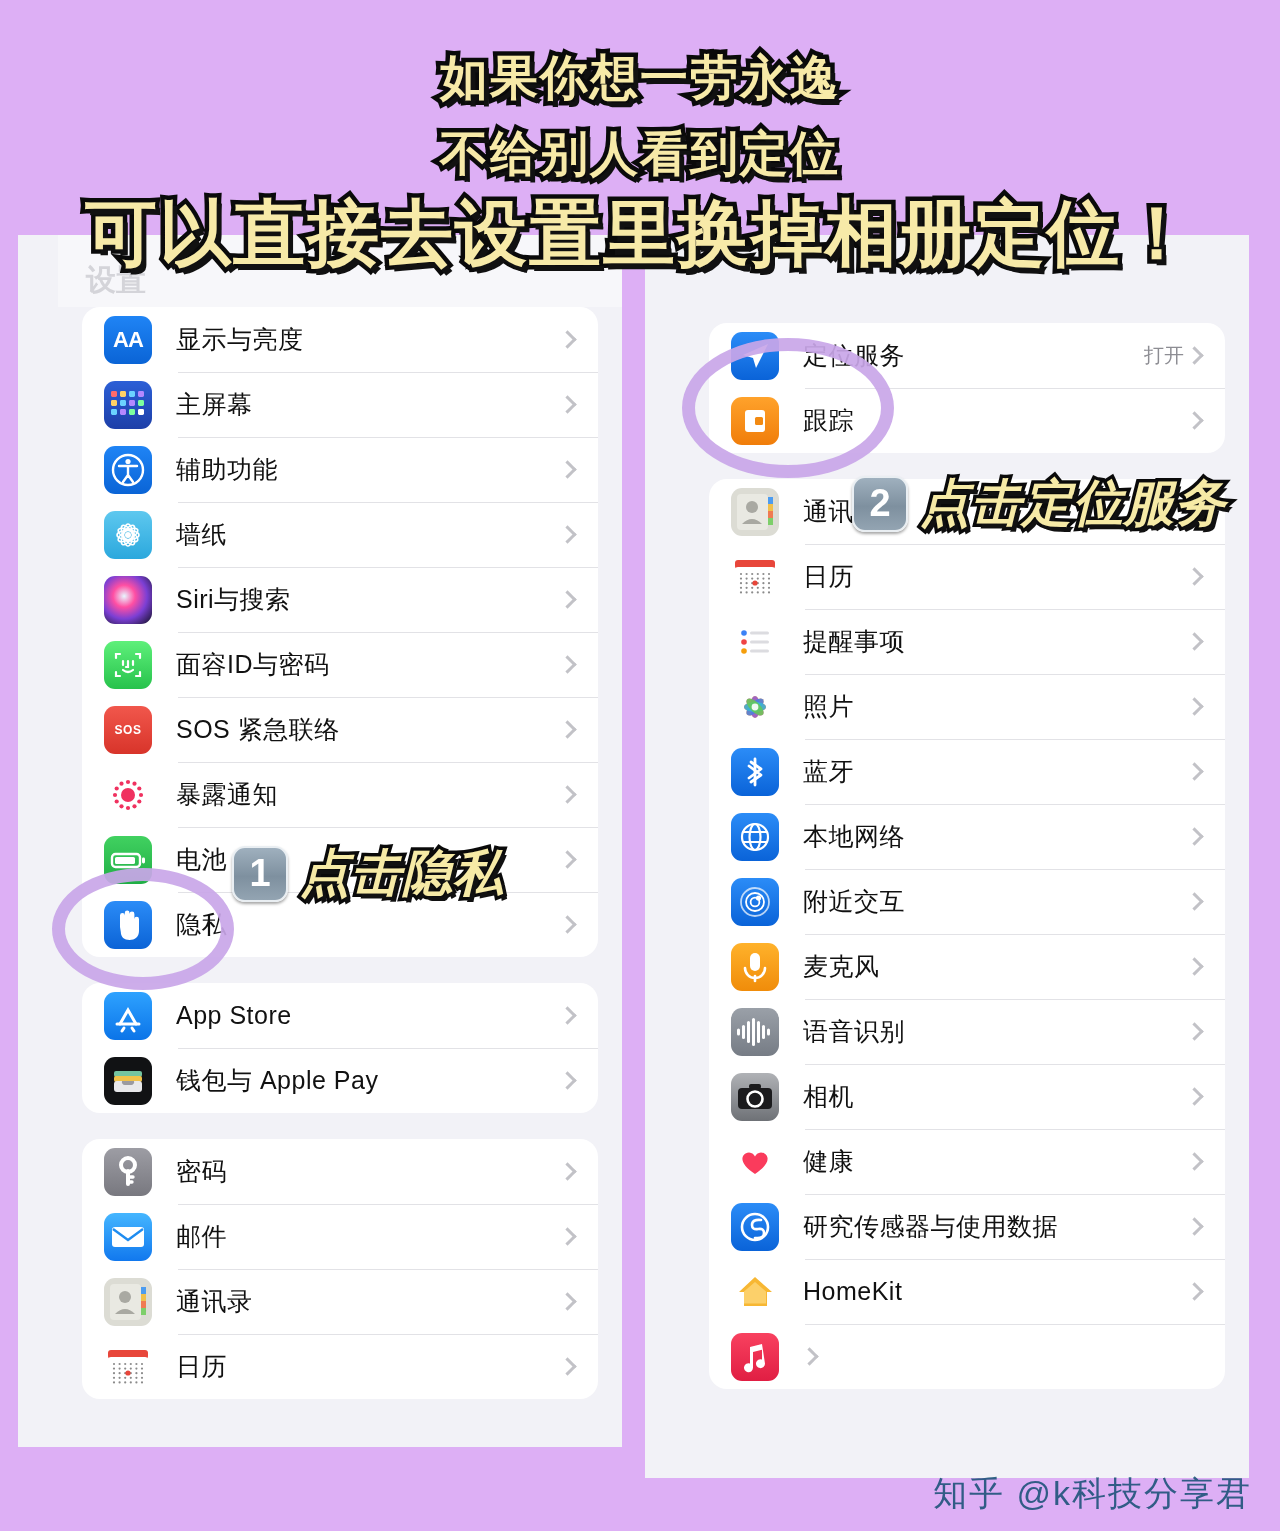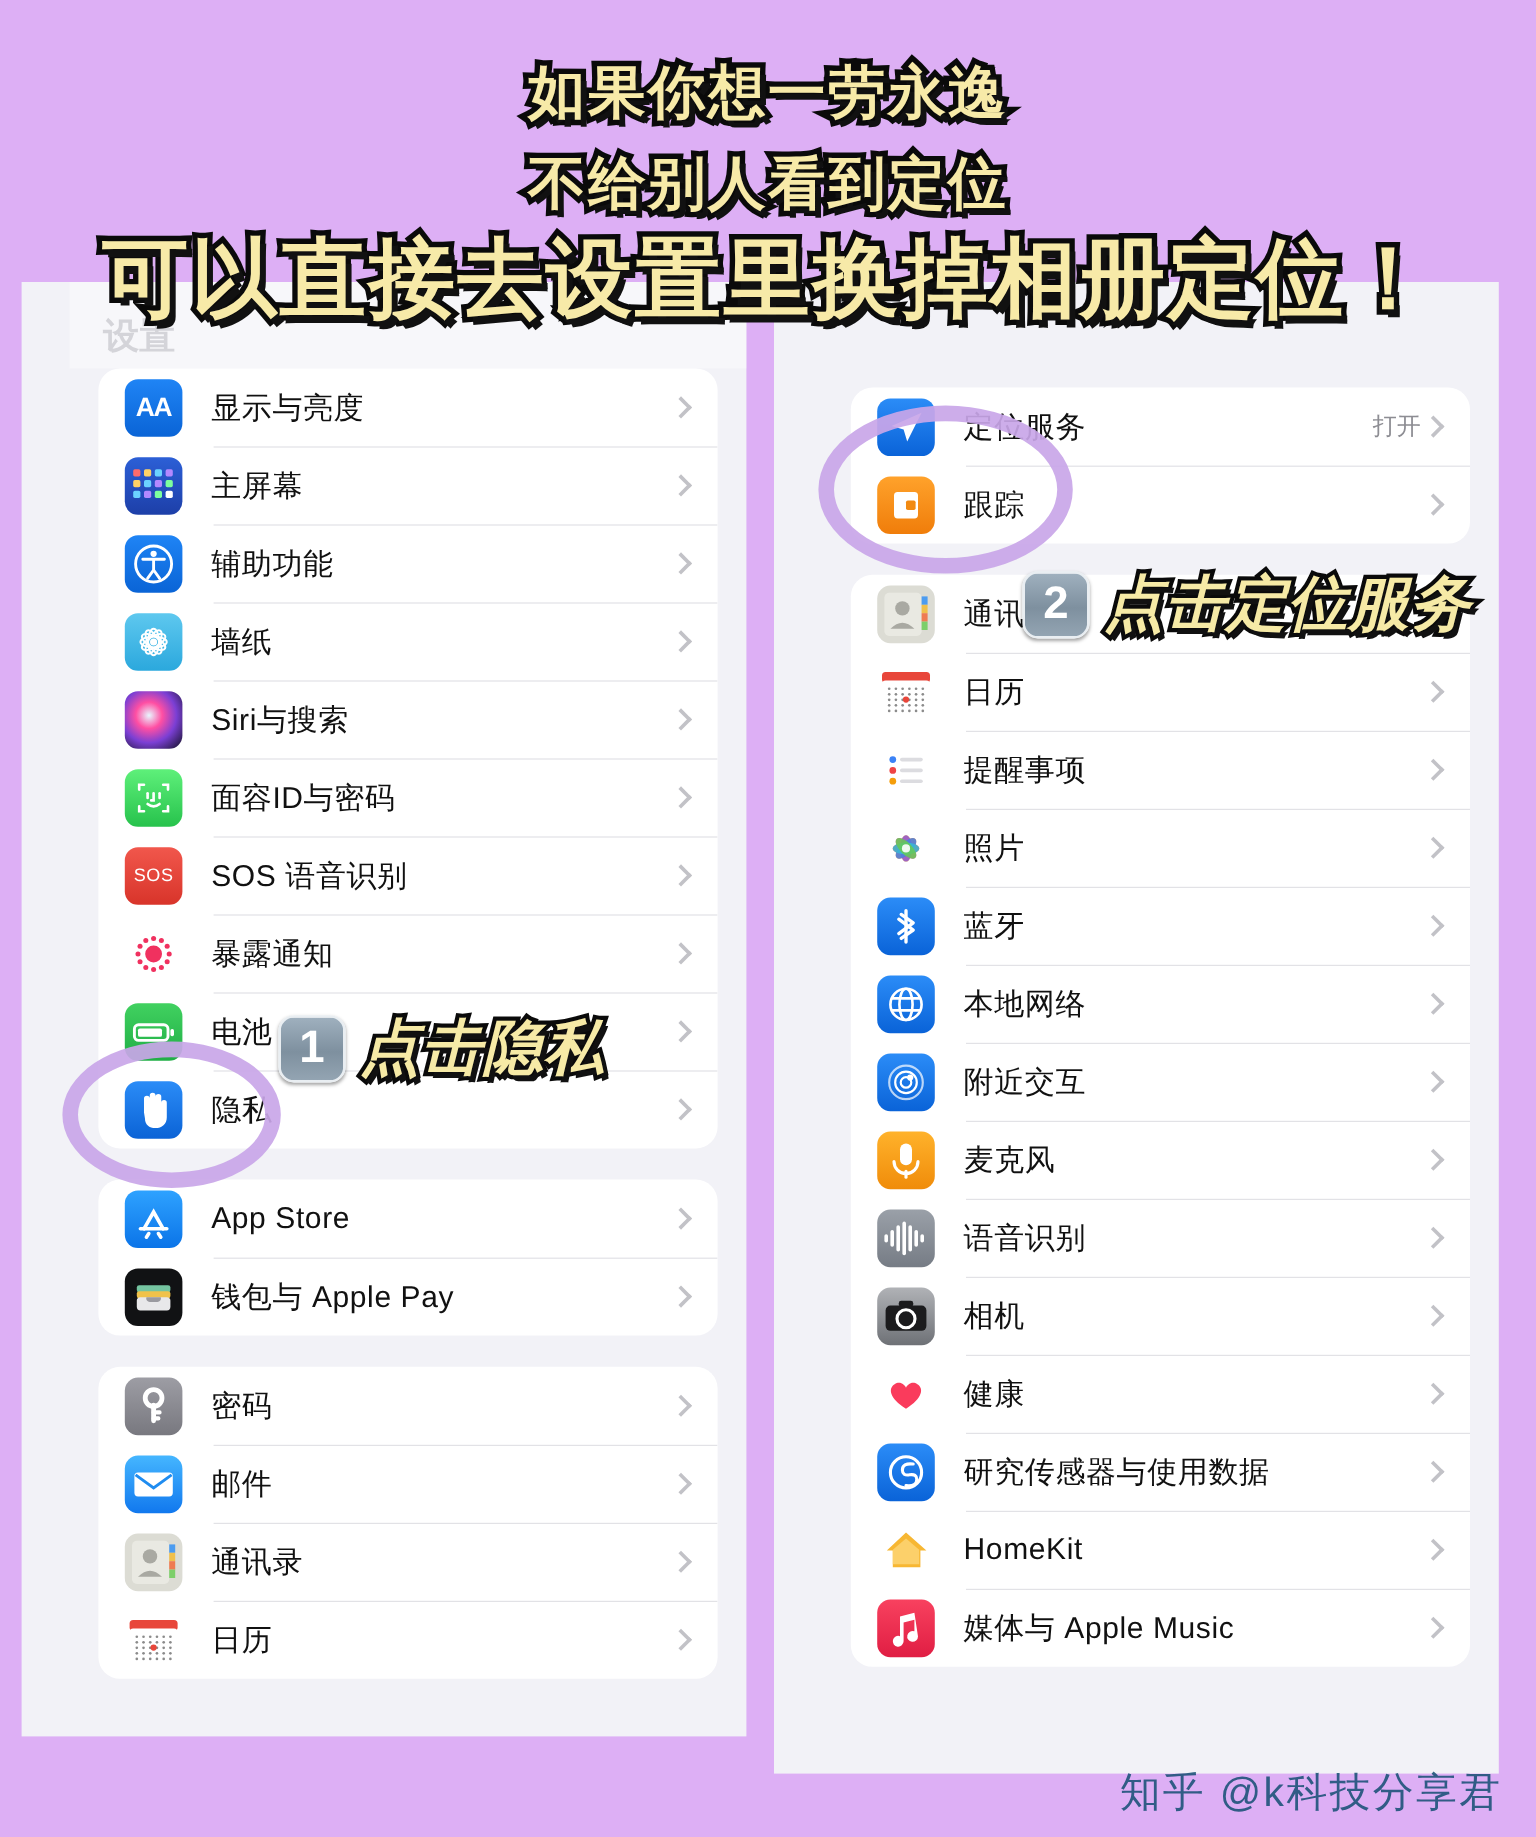--- a/index.html
+++ b/index.html
@@ -206,23 +206,23 @@
                 <path d="M24 20 v6 h-2"></path>
                 <path d="M19 29 q5 4 10 0"></path>
               </g>
             </svg>
           </span>
           <span class="label">面容ID与密码</span>
           <span class="chev"></span>
         </div>
         <div class="row">
           <span class="ic" style="background:linear-gradient(180deg,#f1574c,#d8342a)">
-            <span style="font-size:15px;font-weight:400;letter-spacing:.5px">SOS</span>
-          </span>
-          <span class="label">SOS 语音识别</span>
+            <span style="font-size:12px;font-weight:700;letter-spacing:.5px">SOS</span>
+          </span>
+          <span class="label">SOS 紧急联络</span>
           <span class="chev"></span>
         </div>
         <div class="row">
           <span class="ic" style="background:#ffffff">
             <svg width="48" height="48" viewBox="0 0 48 48">
               <circle cx="24" cy="24" r="7" fill="#f0315f"></circle>
               <g fill="#f0315f">
                 <circle cx="37.0" cy="24.0" r="2.1"></circle>
                 <circle cx="35.3" cy="30.5" r="2.1"></circle>
                 <circle cx="30.5" cy="35.3" r="2.1"></circle>
@@ -588,21 +588,20 @@
           </span>
           <span class="label">HomeKit</span>
           <span class="chev"></span>
         </div>
         <div class="row">
           <span class="ic" style="background:linear-gradient(180deg,#f8415f,#e01e43)">
             <svg width="48" height="48" viewBox="0 0 48 48">
               <path d="M31 11 L19 14 v16.5 a4.5 4.5 0 1 0 3 4.3 V19 l9-2.2 v9.6 a4.5 4.5 0 1 0 3 4.3 z" fill="#fff"></path>
             </svg>
           </span>
-          <span class="label">媒体与 Apple Music</span>
           <span class="chev"></span>
         </div>
       </div>
     </div>
 </div>
 
 <div class="circle-hl" id="circle-privacy" style="left:52px; top:868px; width:182px; height:122px;"></div>
 
 <div class="circle-hl" id="circle-location" style="left:682px; top:338px; width:212px; height:140px;"></div>
 

